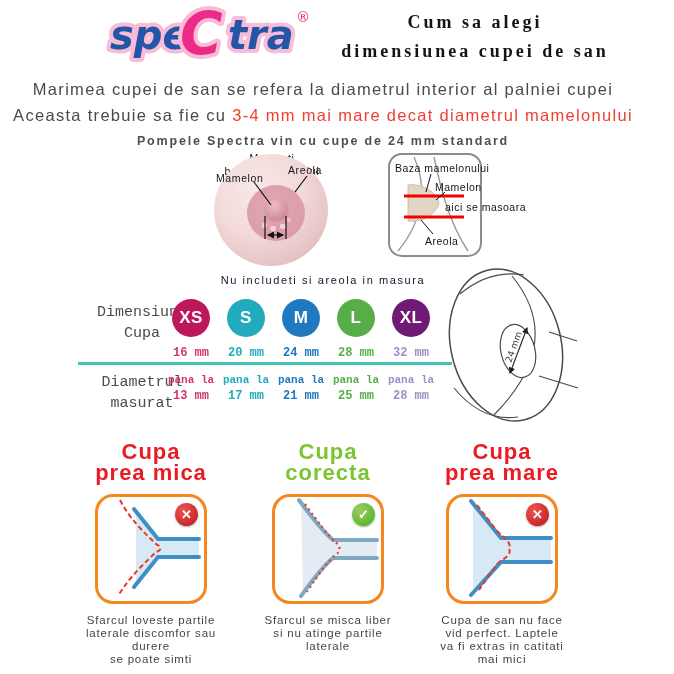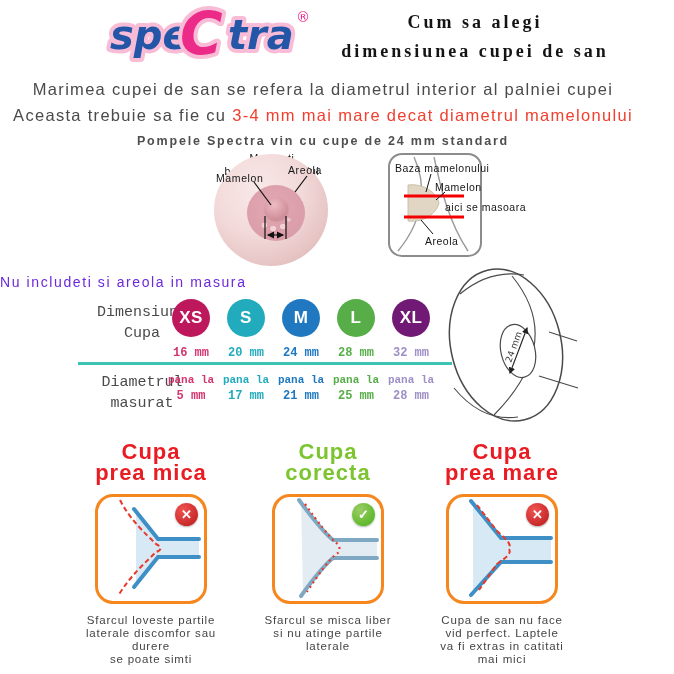--- a/index.html
+++ b/index.html
@@ -36,21 +36,21 @@
   .measure-label{left:-14px;right:-14px;top:88px;text-align:center;font-size:10.5px;
     color:#151515;letter-spacing:.6px;line-height:13px;}
 
   
   .flange-wrap{left:383px;top:150px;width:135px;height:112px;}
   .flange-box{position:absolute;left:5px;top:3px;width:90px;height:100px;
               border:2px solid #8c8c8c;border-radius:14px;background:#fff;}
   .flange-label{position:absolute;font-size:10.5px;color:#151515;letter-spacing:.5px;white-space:nowrap;}
 
   
-  .note{left:0;right:0;top:274px;font-size:14px;letter-spacing:1.6px;color:#6d28d9;}
+  .note{left:0;right:0;top:274px;text-align:center;font-size:11px;letter-spacing:1.6px;color:#0f172a;}
 
   
   .row-label{width:120px;text-align:center;font-family:"Liberation Mono",monospace;
              font-size:15px;color:#4a4a4a;line-height:21px;}
   .size-circle{width:38px;height:38px;border-radius:50%;color:#fff;font-weight:bold;
                font-size:17px;display:flex;align-items:center;justify-content:center;letter-spacing:.5px;}
   .mm-label{width:70px;text-align:center;font-family:"Liberation Mono",monospace;
             font-weight:bold;font-size:12px;}
   .pana{width:70px;text-align:center;font-family:"Liberation Mono",monospace;
         font-weight:bold;font-size:11px;}
@@ -158,21 +158,21 @@
 
   <div class="abs row-label pre" style="left:82px;top:372px">Diametrul
 masurat</div>
 
   <div class="abs pana" style="left: 156px; top: 374px; color: rgb(212, 53, 111);">pana la</div>
   <div class="abs pana" style="left: 211px; top: 374px; color: rgb(34, 171, 189);">pana la</div>
   <div class="abs pana" style="left: 266px; top: 374px; color: rgb(32, 121, 192);">pana la</div>
   <div class="abs pana" style="left: 321px; top: 374px; color: rgb(87, 174, 73);">pana la</div>
   <div class="abs pana" style="left: 376px; top: 374px; color: rgb(158, 143, 198);">pana la</div>
 
-  <div class="abs mm-label" style="left: 156px; top: 389px; color: rgb(212, 53, 111);">5 mm</div>
+  <div class="abs mm-label" style="left: 156px; top: 389px; color: rgb(212, 53, 111);">13 mm</div>
   <div class="abs mm-label" style="left: 211px; top: 389px; color: rgb(34, 171, 189);">17 mm</div>
   <div class="abs mm-label" style="left: 266px; top: 389px; color: rgb(32, 121, 192);">21 mm</div>
   <div class="abs mm-label" style="left: 321px; top: 389px; color: rgb(87, 174, 73);">25 mm</div>
   <div class="abs mm-label" style="left: 376px; top: 389px; color: rgb(158, 143, 198);">28 mm</div>
 
   <svg class="abs" style="left:428px;top:252px" width="246" height="188" viewBox="0 0 246 188">
     <defs>
       <marker id="ah2" markerWidth="7" markerHeight="7" refX="5" refY="3" orient="auto">
         <path d="M0,0 L6,3 L0,6 Z" fill="#222"></path>
       </marker>

